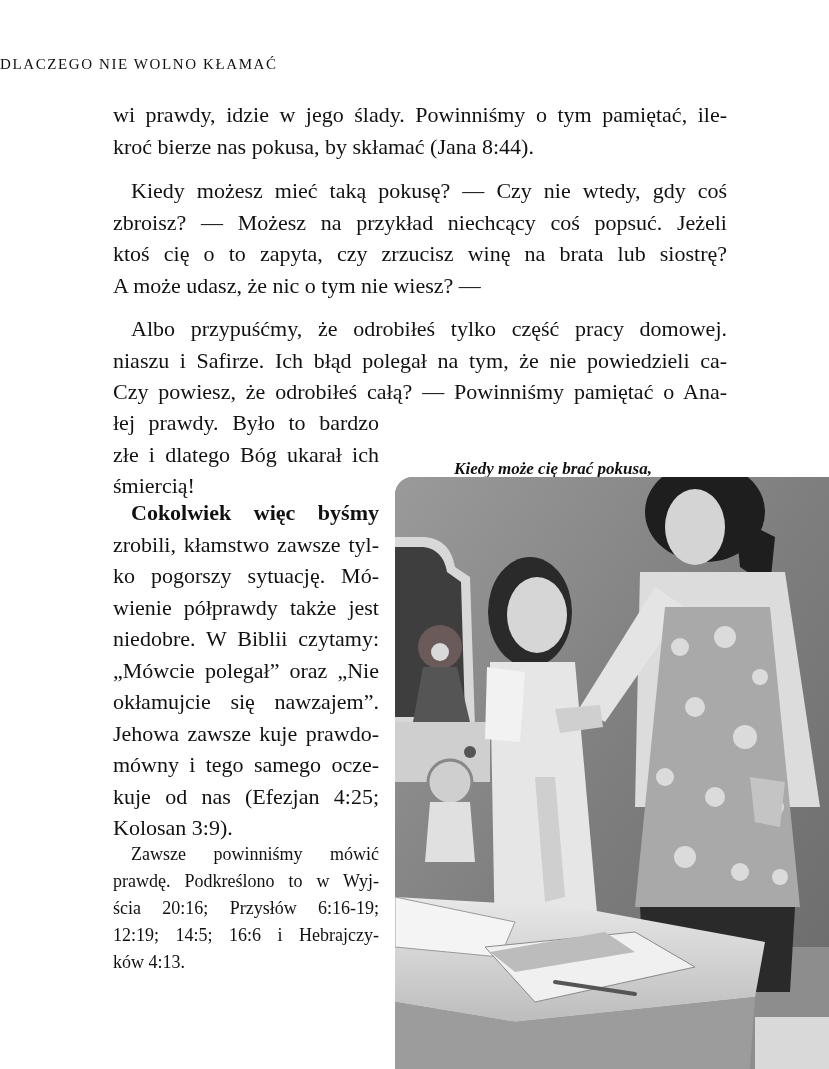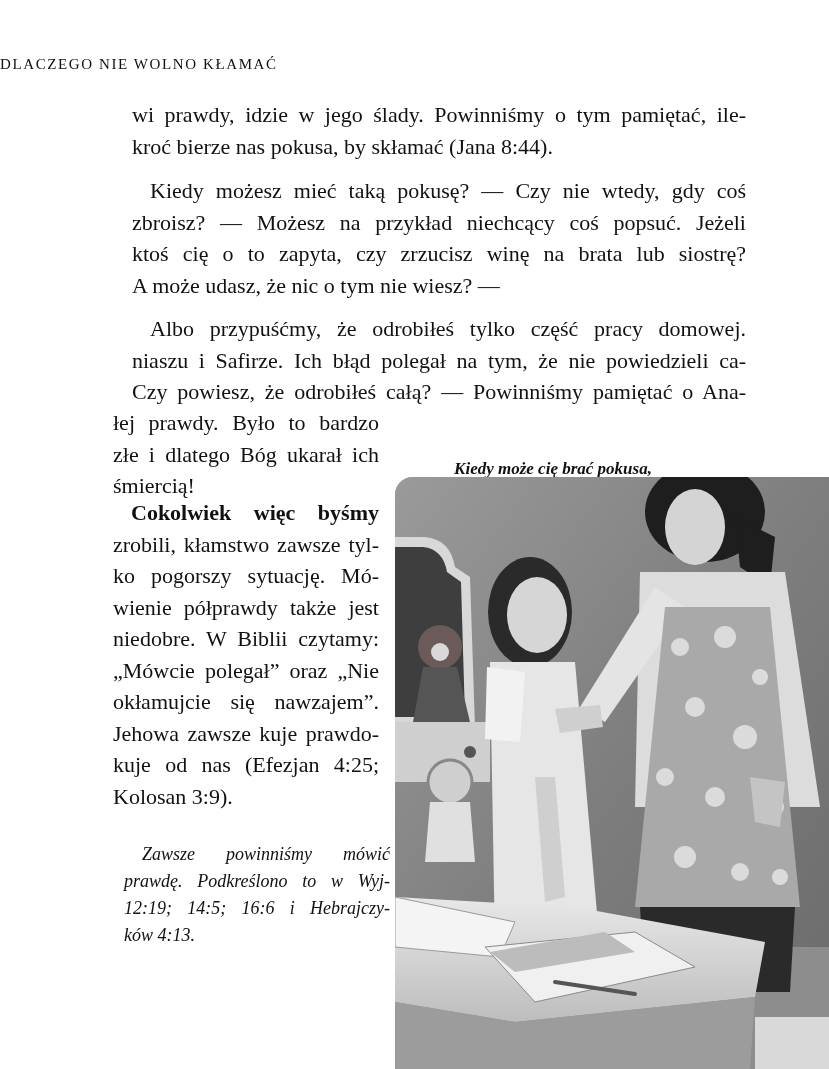--- a/index.html
+++ b/index.html
@@ -1,28 +1,28 @@
 <!DOCTYPE html>
 <html><head>
 <meta charset="utf-8">
 <style>
   html, body { margin: 0; padding: 0; background: #ffffff; }
   body { width: 829px; height: 1069px; position: relative; overflow: hidden;
          font-family: "Liberation Serif", "DejaVu Serif", serif; color: #111; }
   .running-head { position: absolute; top: 56px; left: 0; width: 829px; text-align: left;
          font-size: 15px; letter-spacing: 1.6px; font-variant: small-caps; color: #111; }
   .full { position: absolute; left: 113px; width: 614px; font-size: 22px; line-height: 31.5px;
-          text-align: justify; margin-left: 19px; }
+          text-align: justify; }
   .full .line { display: block; text-align: justify; text-align-last: justify; white-space: nowrap; }
   .full .line.last { text-align-last: left; }
   .col { position: absolute; left: 113px; width: 266px; font-size: 22px; line-height: 31.5px; }
   .col .line { display: block; text-align: justify; text-align-last: justify; white-space: nowrap; }
   .col .line.last { text-align-last: left; }
-  .caption-side { position: absolute; left: 124px; width: 266px; top: 841px;
-          font-style: italic; font-size: 18px; line-height: 27px; text-align: center; }
+  .caption-side { position: absolute; left: 113px; width: 266px; top: 841px;
+          font-size: 18px; line-height: 27px; text-align: center; }
   .caption-side .line { display: block; text-align-last: justify; white-space: nowrap; }
   .caption-side .line.last { text-align-last: left; }
   .caption-img { position: absolute; left: 388px; width: 330px; top: 425px; text-align: center;
           font-style: italic; font-weight: bold; font-size: 17px; line-height: 24px; margin-top: 32px; }
   .illus { position: absolute; left: 395px; top: 477px; width: 434px; height: 592px;
            border-top-left-radius: 18px; overflow: hidden; background: #8a8a8a; }
   .illus svg { display: block; }
 </style>
 </head>
 <body>
@@ -55,27 +55,29 @@
 
 <div class="col" style="top:497px;">
   <span class="line" style="padding-left:18px;font-weight:bold;">Cokolwiek więc byśmy</span>
   <span class="line">zrobili, kłamstwo zawsze tyl-</span>
   <span class="line">ko pogorszy sytuację. Mó-</span>
   <span class="line">wienie półprawdy także jest</span>
   <span class="line">niedobre. W Biblii czytamy:</span>
   <span class="line">„Mówcie polegał” oraz „Nie</span>
   <span class="line">okłamujcie się nawzajem”.</span>
   <span class="line">Jehowa zawsze kuje prawdo-</span>
+  <span class="line">mówny i tego samego ocze-</span>
   <span class="line">kuje od nas (Efezjan 4:25;</span>
   <span class="line last">Kolosan 3:9).</span>
 </div>
 
 <div class="caption-side">
   <span class="line" style="padding-left:18px;">Zawsze powinniśmy mówić</span>
   <span class="line">prawdę. Podkreślono to w Wyj-</span>
+  <span class="line">ścia 20:16; Przysłów 6:16-19;</span>
   <span class="line">12:19; 14:5; 16:6 i Hebrajczy-</span>
   <span class="line last">ków 4:13.</span>
 </div>
 
 <div class="caption-img">
   <div>Kiedy może cię brać pokusa,</div>
   <div>by skłamać?</div>
 </div>
 
 <div class="illus" title="Grayscale painting: a mother in a floral apron points at a worried girl standing by a desk with open notebooks and a pen; a dresser with a mirror and dolls in the background">

